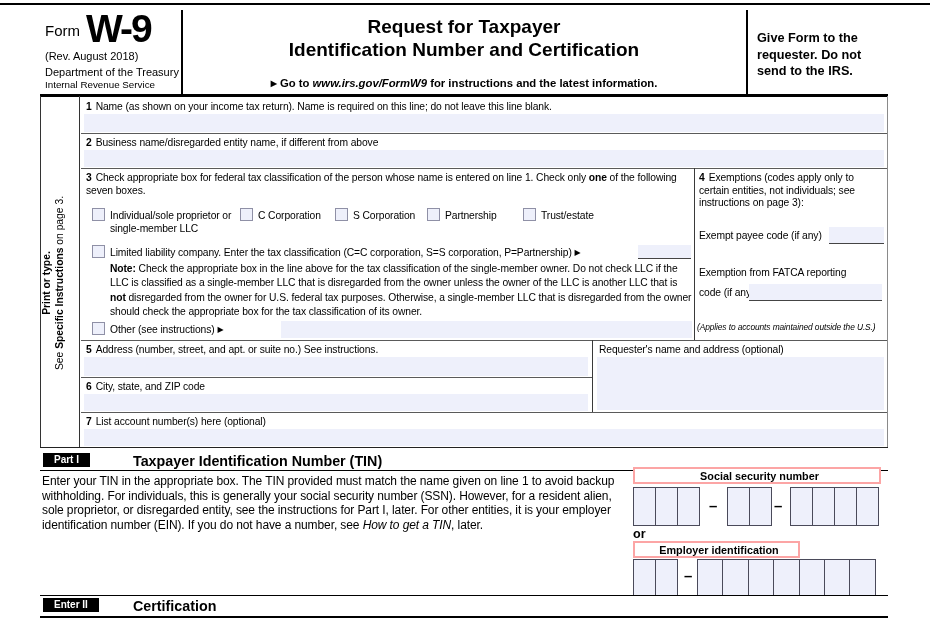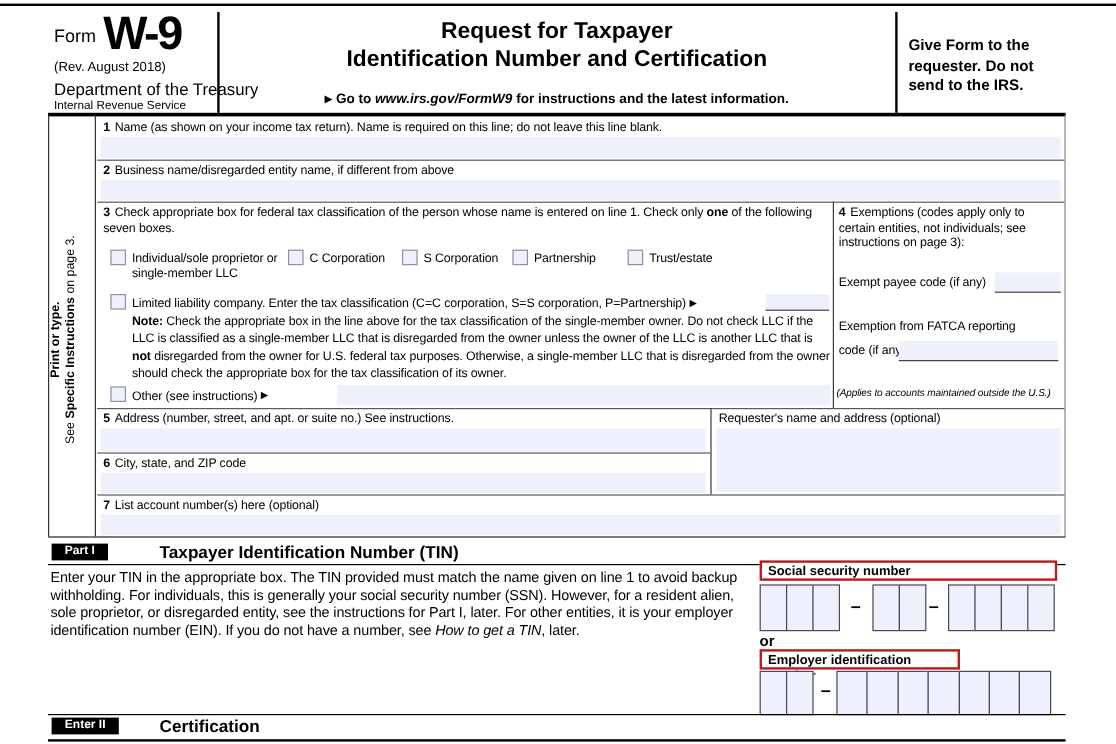--- a/index.html
+++ b/index.html
@@ -14,42 +14,42 @@
   .lbl { font-size:10.3px; letter-spacing:-0.1px; line-height:12.6px; }
   .num { font-weight:bold; margin-right:4px; }
   .b { font-weight:bold; }
   .i { font-style:italic; }
   .checkbox { position:absolute; width:13px; height:13px; background:#eef0fb; border:1px solid #8f90a6; }
   .cklbl { position:absolute; font-size:10.3px; letter-spacing:-0.1px; line-height:13px; }
   .arrow { font-size:8px; vertical-align:1px; }
   .partbox { position:absolute; background:#000; color:#fff; font-weight:bold; font-size:10px; padding:1px 11px 2px 11px; }
   .parttitle { position:absolute; font-weight:bold; font-size:14.3px; }
   .body-txt { font-size:12px; line-height:14.6px; letter-spacing:-0.1px; }
-  .tinbox-label { position:absolute; border:2px solid #b91c1c; background:#fff; font-weight:bold; font-size:10.8px; line-height:14px; padding-left:5px; height:17px; }
+  .tinbox-label { position:absolute; border:2px solid #fca5a5; background:#fff; font-weight:bold; font-size:10.8px; line-height:14px; padding-left:5px; height:17px;text-align:center; }
   .cellrow { position:absolute; display:flex; }
   .cell { width:23px; background:#eef0fb; border:1px solid #4a4a5a; margin-left:-1px; }
   .cell:first-child { margin-left:0; }
   .dash { position:absolute; font-weight:bold; font-size:15px; }
   .vstrip-inner { position:absolute; left:-155px; top:167px; width:350px; height:40px;
                   transform:rotate(-90deg); text-align:center; font-size:10.3px; line-height:12.8px; }
 </style>
 </head>
 <body>
 
 <div class="page">
 
   <div class="hline thick" style="left:0; top:3px; width:930px; height:2px;"></div>
 
   <div class="abs" style="left:45px; top:12px;">
     <div style="display:flex; align-items:flex-end;">
       <span style="font-size:15px; padding-bottom:7px;">Form</span>
       <span style="font-size:39px; font-weight:bold; letter-spacing:-2px; line-height:34px; margin-left:6px;">W-9</span>
     </div>
     <div style="font-size:11px; margin-top:4px;">(Rev. August 2018)</div>
-    <div style="font-size:14px; margin-top:4px;">Department of the Treasury</div>
+    <div style="font-size:11px; margin-top:4px;">Department of the Treasury</div>
     <div style="font-size:9.8px; margin-top:1px;">Internal Revenue Service</div>
   </div>
 
   <div class="vline thick" style="left:181px; top:10px; height:84px; width:1.5px;"></div>
 
   <div class="abs" style="left:182px; top:16px; width:564px; text-align:center;">
     <div style="font-size:19px; font-weight:bold; line-height:22.5px;">
       <span>Request for Taxpayer</span><br>
       <span>Identification Number and Certification</span>
     </div>

